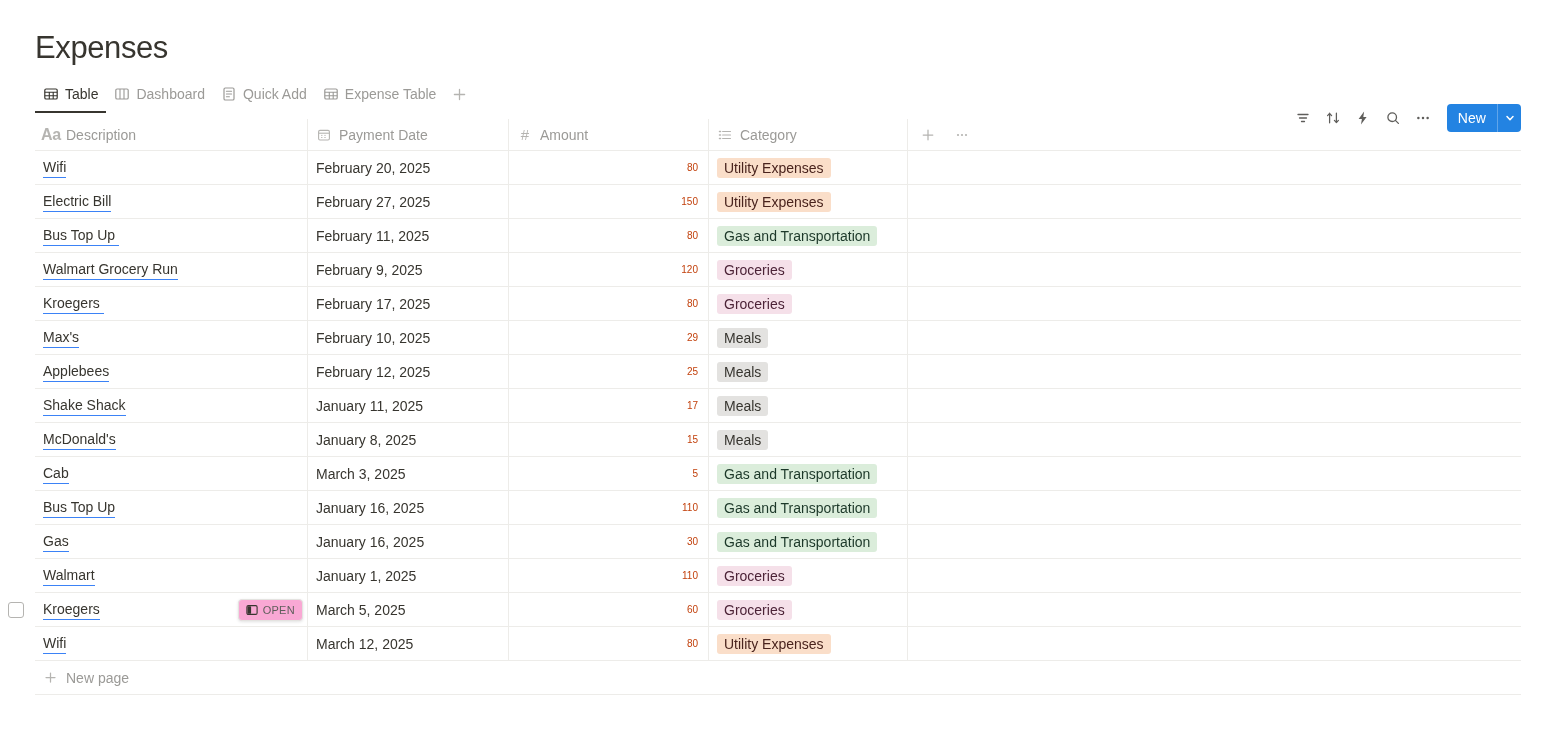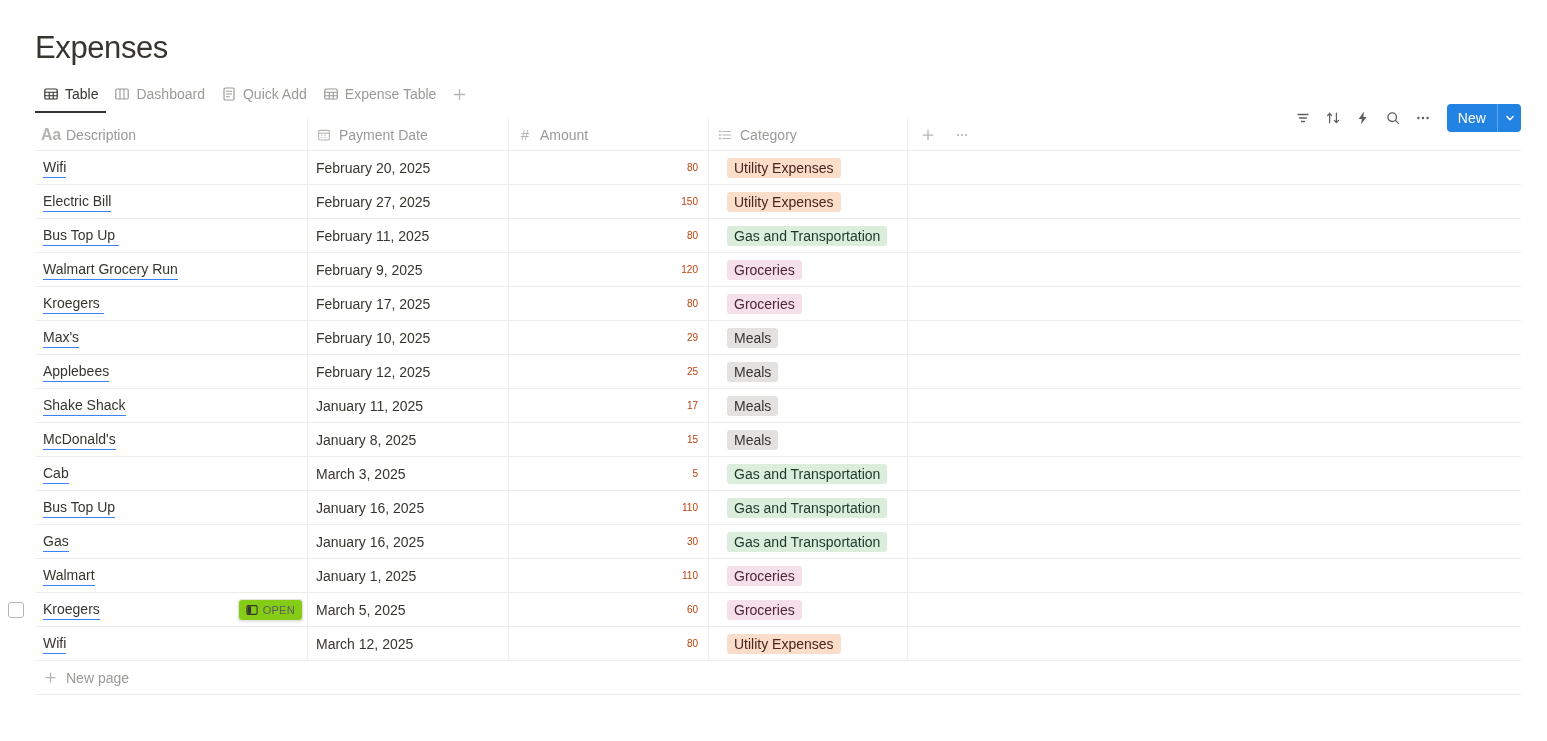--- a/index.html
+++ b/index.html
@@ -185,21 +185,20 @@
   
   .tag {
     display: inline-flex;
     align-items: center;
     height: 20px;
     padding: 0 7px;
     border-radius: 3px;
     font-size: 14px;
     line-height: 20px;
     white-space: nowrap;
-    margin-left: 10px;
   }
 
   
   .row-check {
     position: absolute;
     left: -27px;
     top: 50%;
     transform: translateY(-50%);
     width: 16px; height: 16px;
     border: 1.4px solid #b5b4b1;
@@ -212,21 +211,21 @@
   .open-btn {
     position: absolute;
     right: 1218px;
     top: 50%;
     transform: translateY(-50%);
     display: flex;
     align-items: center;
     gap: 5px;
     height: 22px;
     padding: 0 7px;
-    background: #84cc16;
+    background: #f9a8d4;
     border: 1px solid #e4e3e0;
     border-radius: 4px;
     box-shadow: 0 1px 3px rgba(15,15,15,0.12);
     font-size: 11px;
     font-weight: 500;
     letter-spacing: 0.3px;
     color: #5f5e5b;
     cursor: pointer;
   }
   .open-btn svg { display: block; }

